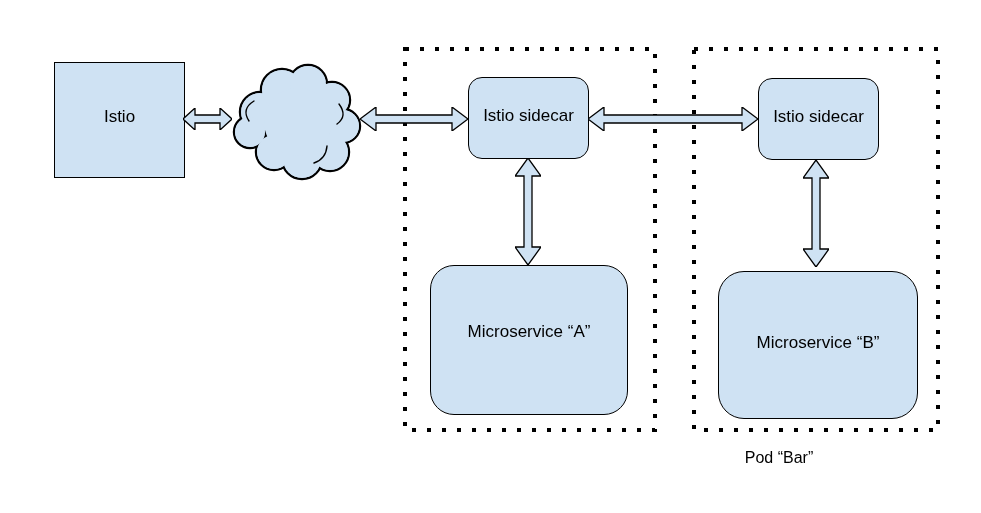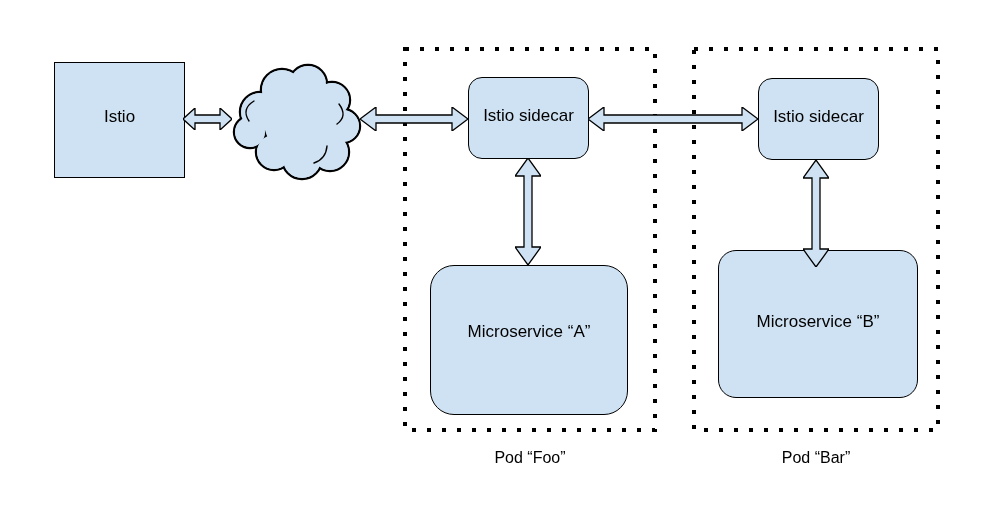--- a/index.html
+++ b/index.html
@@ -29,21 +29,21 @@
     justify-content: center;
     font-size: 17px;
     line-height: 1.2;
     z-index: 2;
   }
 
   .client-box   { left: 54px;  top: 62px;  width: 131px; height: 116px; padding-bottom: 6px; }
   .sidecar-foo  { left: 468px; top: 77px;  width: 121px; height: 82px;  border-radius: 14px; padding-bottom: 4px; }
   .sidecar-bar  { left: 758px; top: 78px;  width: 121px; height: 82px;  border-radius: 14px; padding-bottom: 4px; }
   .ms-a         { left: 430px; top: 265px; width: 198px; height: 150px; border-radius: 24px; padding-bottom: 16px; }
-  .ms-b         { left: 718px; top: 250px; width: 200px; height: 148px; border-radius: 18px; padding-bottom: 4px; }
+  .ms-b         { left: 718px; top: 271px; width: 200px; height: 148px; border-radius: 26px; padding-bottom: 4px; }
 
   .svg-abs { position: absolute; display: block; }
   .cloud-svg { left: 230px; top: 60px; z-index: 2; }
 
   .pod-border-foo { left: 403px; top: 47px; z-index: 1; }
   .pod-border-bar { left: 692px; top: 47px; z-index: 1; }
 
   .arrow { z-index: 3; }
   .arrow-client-cloud { left: 183px; top: 108px; }
   .arrow-cloud-sidecar { left: 360px; top: 107px; }
@@ -52,21 +52,21 @@
   .arrow-sidecar-ms-b { left: 803px; top: 160px; }
 
   .pod-label {
     position: absolute;
     top: 449px;
     text-align: center;
     font-size: 16px;
     z-index: 2;
   }
   .pod-label-foo { left: 403px; width: 254px; }
-  .pod-label-bar { left: 692px; width: 248px; }
+  .pod-label-bar { left: 655px; width: 248px; }
 
   .shape-path { fill: var(--shape-fill); stroke: var(--shape-stroke); }
   .dotted-rect { fill: none; stroke: var(--shape-stroke); stroke-width: 4; stroke-dasharray: 4 11; }
 </style>
 </head>
 <body>
 
 <div class="canvas">
 
   <div class="node client-box">
@@ -141,16 +141,15 @@
   </svg>
 
   <svg class="svg-abs arrow arrow-sidecar-ms-a" width="26" height="107" viewBox="0 0 26 107">
     <polygon class="shape-path" stroke-width="1.3" points="13,0 26,18 17,18 17,89 26,89 13,107 0,89 9,89 9,18 0,18"></polygon>
   </svg>
 
   <svg class="svg-abs arrow arrow-sidecar-ms-b" width="26" height="107" viewBox="0 0 26 107">
     <polygon class="shape-path" stroke-width="1.3" points="13,0 26,18 17,18 17,89 26,89 13,107 0,89 9,89 9,18 0,18"></polygon>
   </svg>
 
-  <div class="pod-label pod-label-foo">Pod “Foo”</div>
   <div class="pod-label pod-label-bar">Pod “Bar”</div>
 
 </div>
 
 </body></html>

